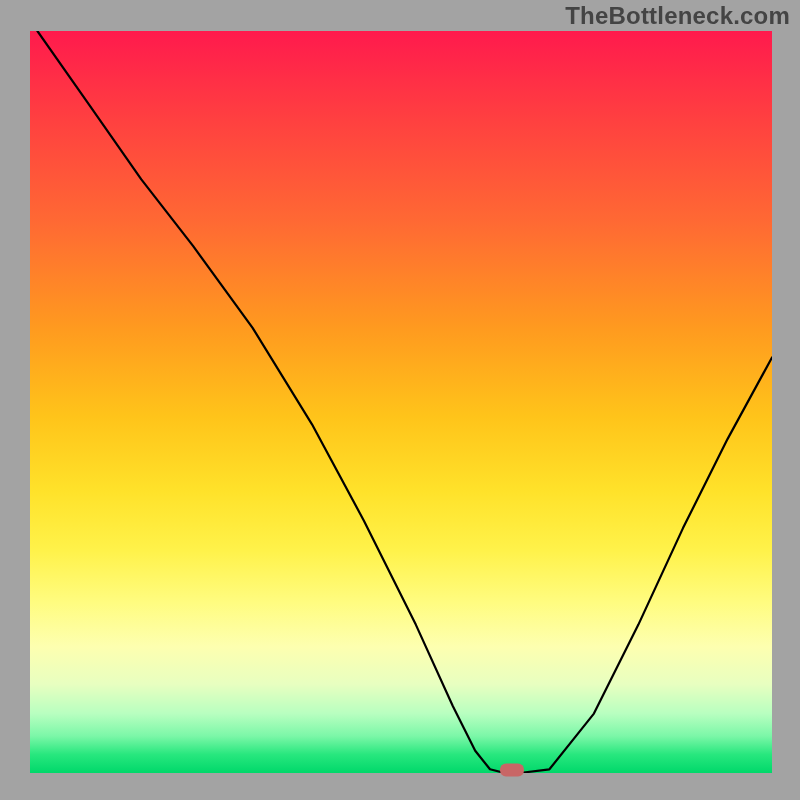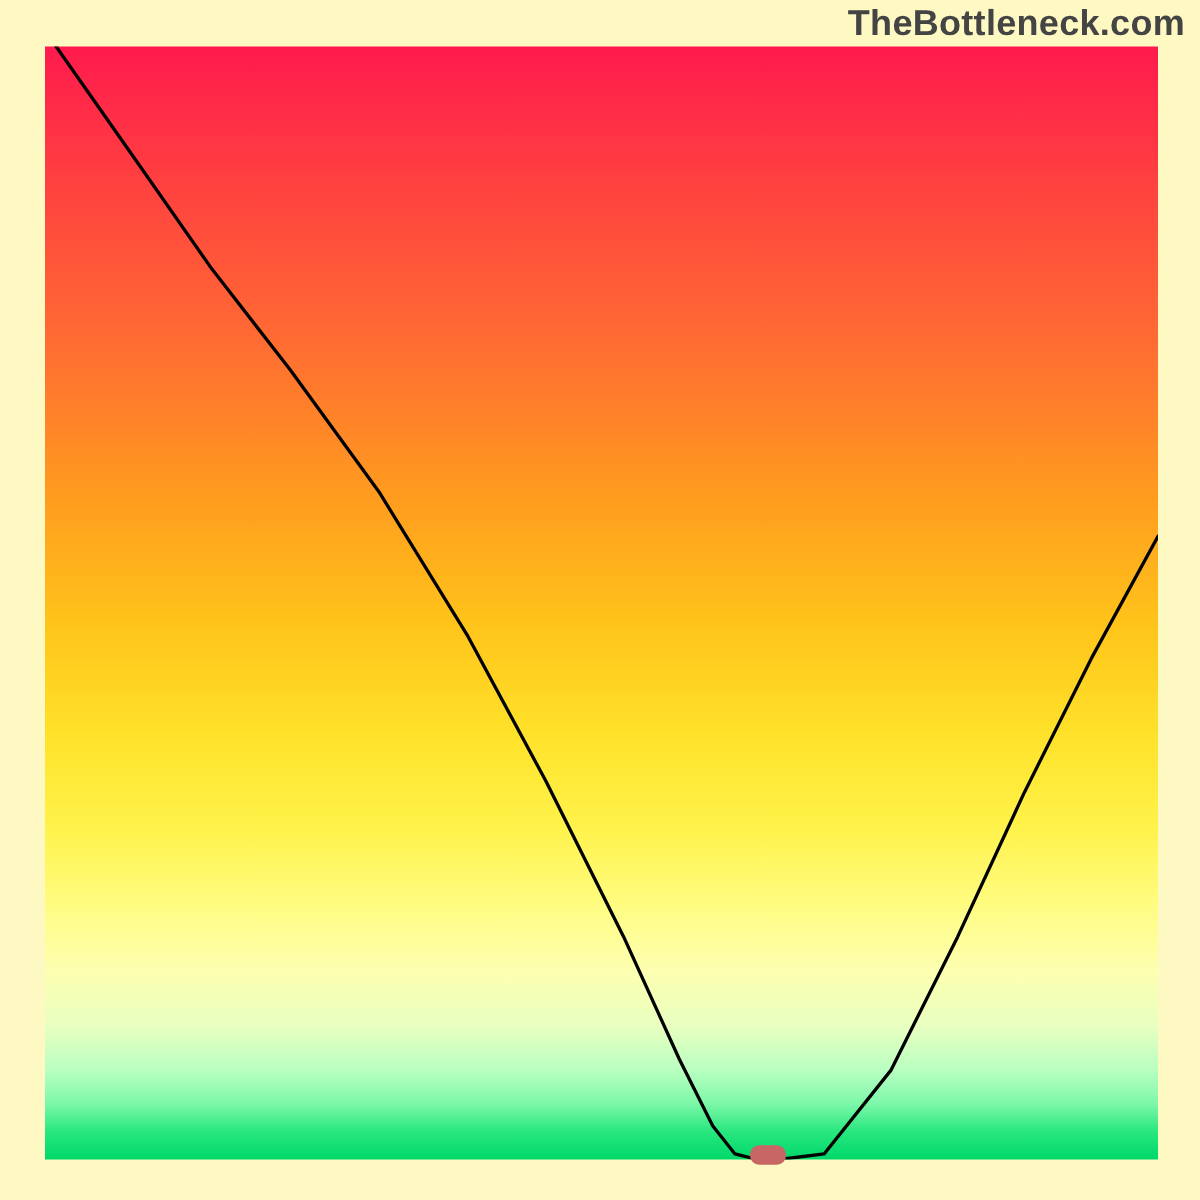--- a/index.html
+++ b/index.html
@@ -8,21 +8,21 @@
     width: 800px;
     height: 800px;
     background: #000;
     font-family: Arial, Helvetica, sans-serif;
     overflow: hidden;
   }
   .frame {
     position: relative;
     width: 800px;
     height: 800px;
-    background: #fef9c3;
+    background: #a3a3a3;
   }
   .watermark {
     position: absolute;
     top: 2px;
     right: 10px;
     color: #444444;
     font-size: 24px;
     font-weight: 600;
     letter-spacing: 0.2px;
     user-select: none;

